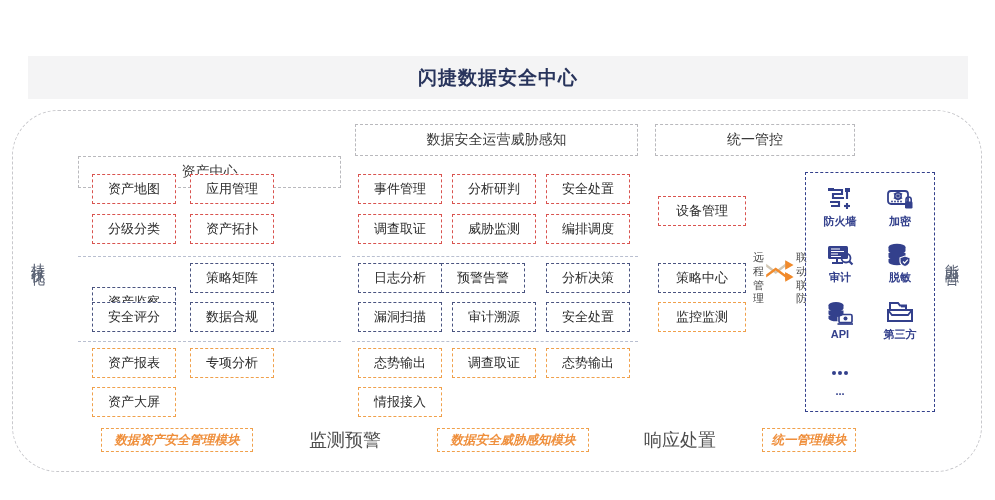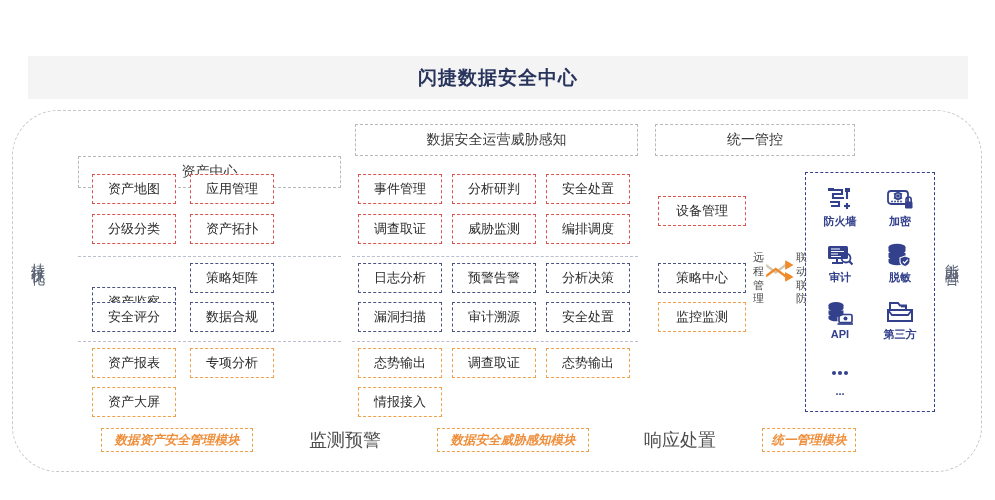--- a/index.html
+++ b/index.html
@@ -145,21 +145,21 @@
 <div class="cell red" style="left:358px;top:174px;width:84px;">事件管理</div>
 <div class="cell red" style="left:452px;top:174px;width:84px;">分析研判</div>
 <div class="cell red" style="left:546px;top:174px;width:84px;">安全处置</div>
 <div class="cell red" style="left:358px;top:214px;width:84px;">调查取证</div>
 <div class="cell red" style="left:452px;top:214px;width:84px;">威胁监测</div>
 <div class="cell red" style="left:546px;top:214px;width:84px;">编排调度</div>
 
 <div class="divider" style="left:352px;top:256px;width:286px;"></div>
 
 <div class="cell blue" style="left:358px;top:263px;width:84px;">日志分析</div>
-<div class="cell blue" style="left:452px;top:263px;width:84px;">预警告警</div>
+<div class="cell blue" style="left:441px;top:263px;width:84px;">预警告警</div>
 <div class="cell blue" style="left:546px;top:263px;width:84px;">分析决策</div>
 <div class="cell blue" style="left:358px;top:302px;width:84px;">漏洞扫描</div>
 <div class="cell blue" style="left:452px;top:302px;width:84px;">审计溯源</div>
 <div class="cell blue" style="left:546px;top:302px;width:84px;">安全处置</div>
 
 <div class="divider" style="left:352px;top:341px;width:286px;"></div>
 
 <div class="cell orange" style="left:358px;top:348px;width:84px;">态势输出</div>
 <div class="cell orange" style="left:452px;top:348px;width:84px;">调查取证</div>
 <div class="cell orange" style="left:546px;top:348px;width:84px;">态势输出</div>

